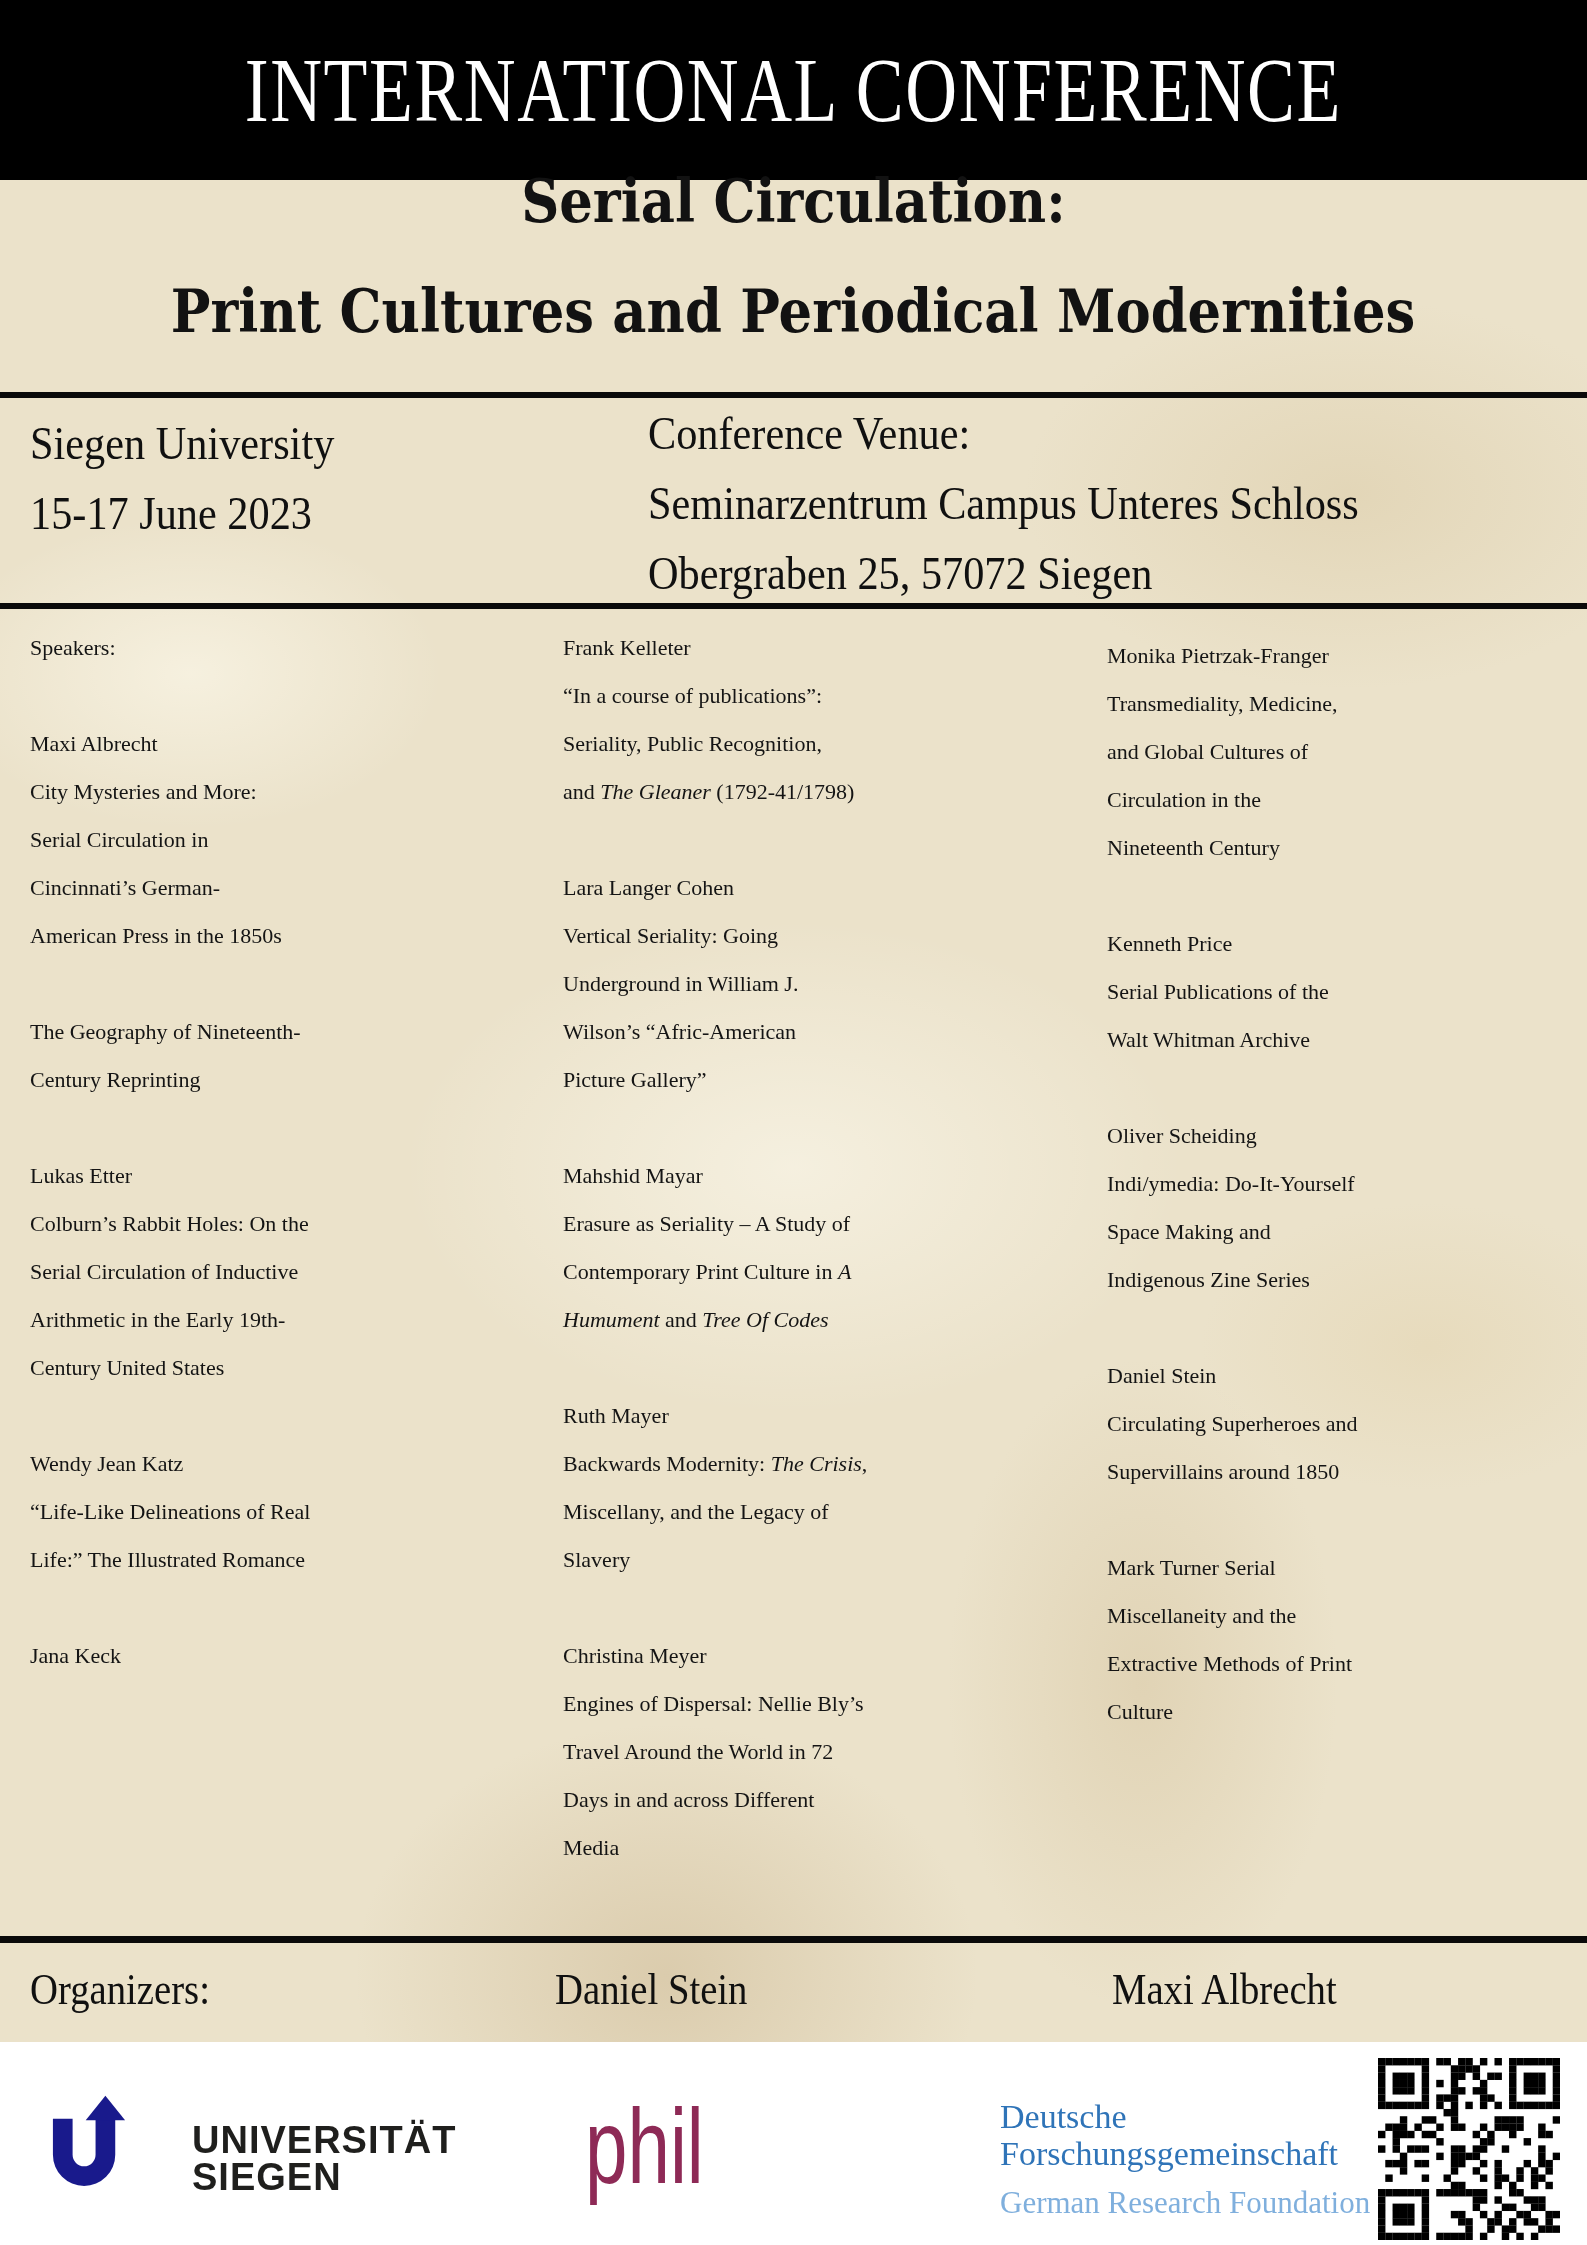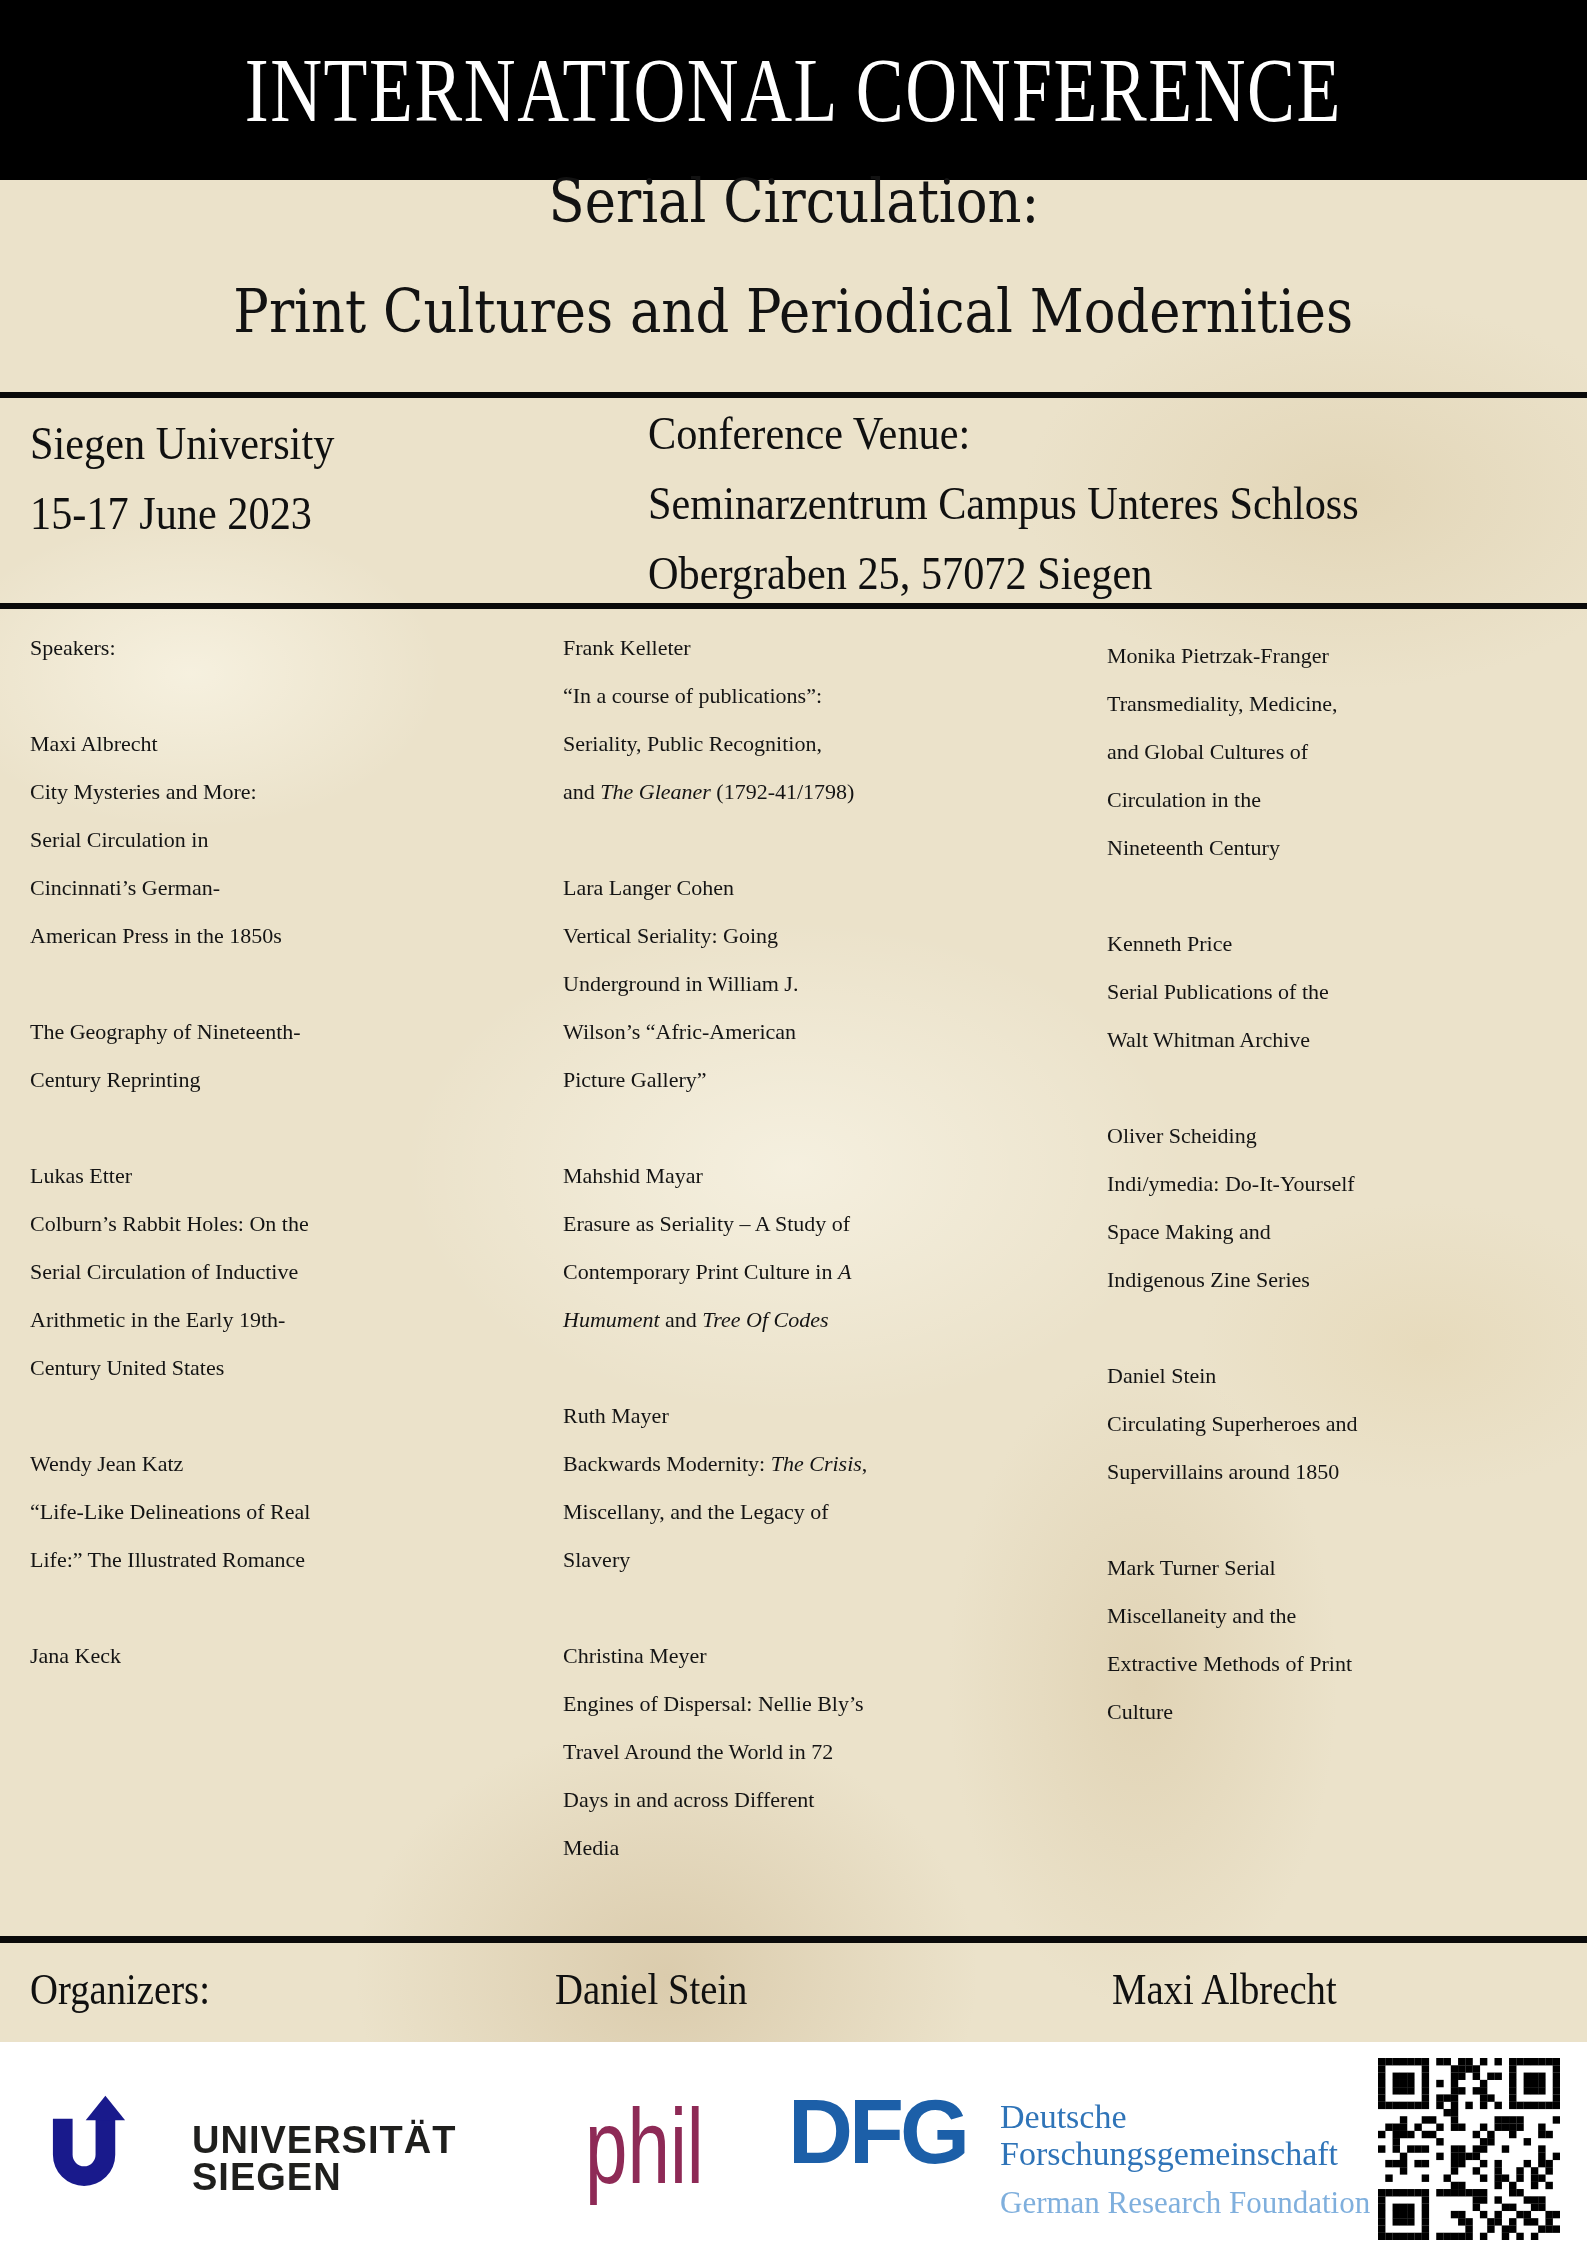--- a/index.html
+++ b/index.html
@@ -12,21 +12,21 @@
       radial-gradient(ellipse 600px 380px at 50% 52%, rgba(255,253,244,.50), transparent 65%),
       radial-gradient(ellipse 520px 420px at 42% 88%, rgba(181,152,105,.30), transparent 60%),
       radial-gradient(ellipse 300px 500px at 72% 75%, rgba(205,184,142,.35), transparent 65%),
       radial-gradient(ellipse 380px 240px at 90% 60%, rgba(226,210,172,.45), transparent 60%);
     font-family:"Liberation Serif",serif;color:#161616;
   }
   .banner{position:absolute;top:0;left:0;right:0;height:180px;background:var(--banner-bg,#000);
     display:flex;align-items:center;justify-content:center;}
   .banner-text{color:#fff;font-size:92px;white-space:nowrap;transform:scaleX(.78);letter-spacing:2px;}
   .title-line{position:absolute;left:0;right:0;text-align:center;
-    font-family:"DejaVu Serif",serif;font-weight:400;font-size:60px;color:#121212;white-space:nowrap;}
+    font-family:"DejaVu Serif",serif;font-weight:700;font-size:60px;color:#121212;white-space:nowrap;}
   .title-line>span{display:inline-block;transform:scaleX(.88);}
   .t1{top:166px;}
   .t2{top:276px;}
   .rule{position:absolute;left:0;right:0;background:var(--rule,#0a0a0a);}
   .rule1{top:392px;height:6px;}
   .rule2{top:603px;height:6px;}
   .rule3{top:1936px;height:7px;}
   .info-left,.info-right{position:absolute;font-size:47px;line-height:70px;color:#101010;
     white-space:nowrap;transform:scaleX(.9);transform-origin:0 0;}
   .info-left{left:30px;top:408px;}
@@ -197,21 +197,20 @@
       <path d="M6,34 h24 v44 a14,14 0 0 0 28,0 v-52 h24 v52 a38,38 0 0 1 -76,0 z" fill="var(--siegen-navy,#191a8c)"></path>
       <polygon points="46,36 70,6 94,36" fill="var(--siegen-navy,#191a8c)"></polygon>
     </svg>
     <div class="siegen-text">
       <div>UNIVERSITÄT</div>
       <div>SIEGEN</div>
     </div>
 
     <div class="phil">phil</div>
 
-    <div class="dfg-abbr">DFG</div>
     <div class="dfg-text">
       <div>Deutsche</div>
       <div>Forschungsgemeinschaft</div>
       <div class="dfg-en">German Research Foundation</div>
     </div>
 
     <svg class="qr" id="qr-svg" viewBox="0 0 25 25" xmlns="http://www.w3.org/2000/svg">
         <rect x="0" y="0" width="1.02" height="1.02" fill="var(--qr,#000)"></rect>
         <rect x="1" y="0" width="1.02" height="1.02" fill="var(--qr,#000)"></rect>
         <rect x="2" y="0" width="1.02" height="1.02" fill="var(--qr,#000)"></rect>

